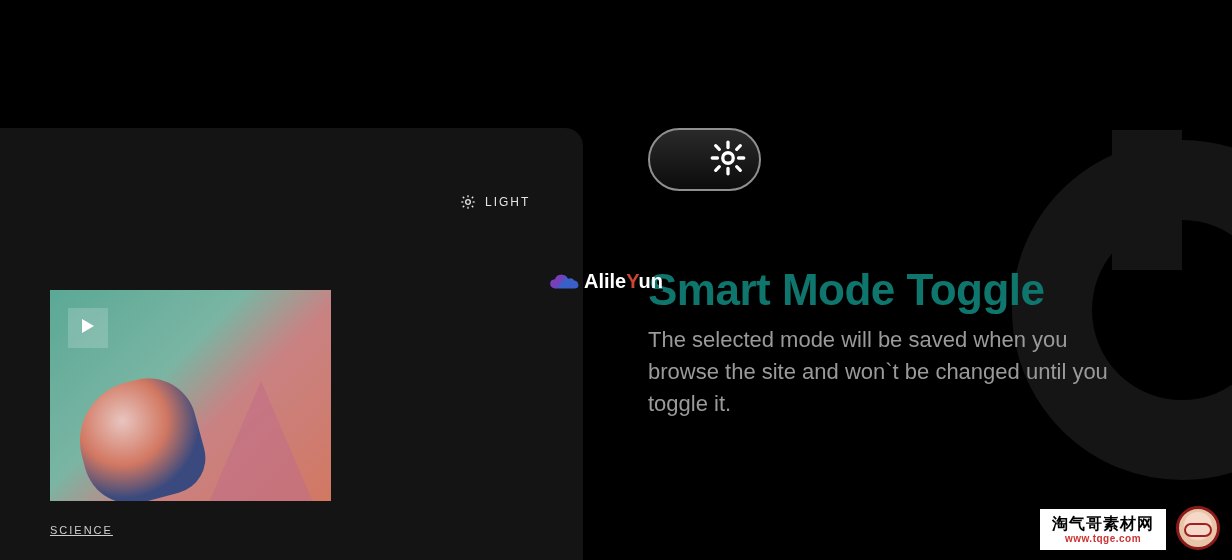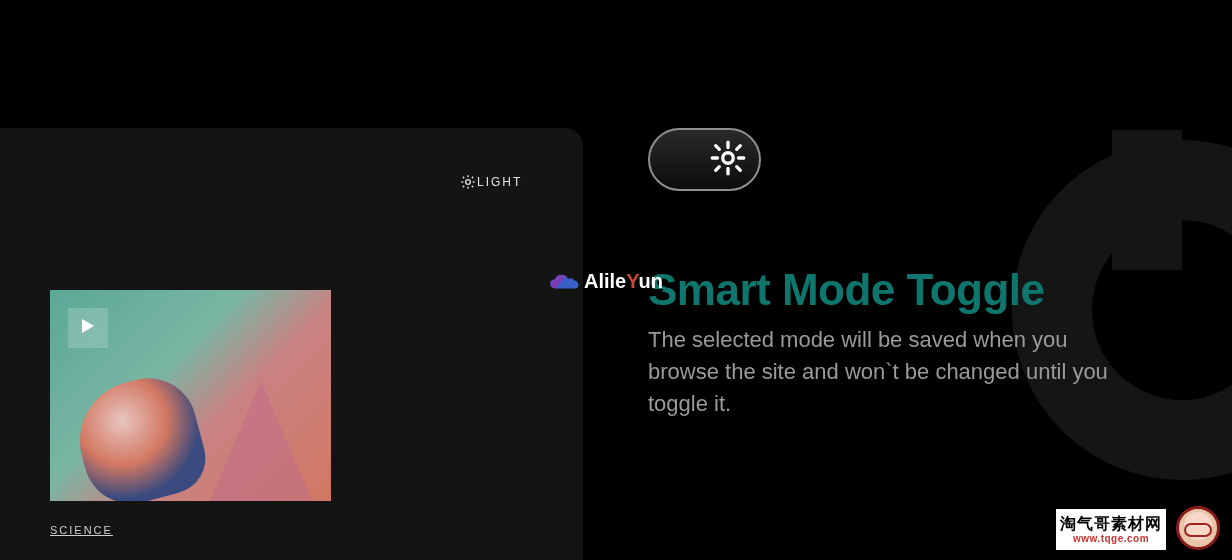--- a/index.html
+++ b/index.html
@@ -15,25 +15,25 @@
   position: absolute;
   left: 0;
   top: 128px;
   width: 583px;
   height: 432px;
   background: #141414;
   border-top-right-radius: 18px;
 }
 .light-toggle {
   position: absolute;
-  top: 174px;
+  top: 194px;
   left: 460px;
   display: flex;
   align-items: center;
-  gap: 1px;
+  gap: 9px;
   color: #e4e4e4;
   font-size: 12px;
   letter-spacing: 2px;
   font-weight: 500;
 }
 .sun-icon-small svg { width: 16px; height: 16px; display: block; }
 .card {
   position: absolute;
   left: 50px;
   top: 290px;
@@ -162,21 +162,21 @@
   width: 70px;
   height: 140px;
   background: #151515;
   z-index: 0;
 }
 .bottom-right-box {
   position: absolute;
   right: 66px;
   bottom: 10px;
   background: #fff;
-  padding: 6px 4px;
+  padding: 6px 12px;
   text-align: center;
   line-height: 1.1;
   z-index: 30;
 }
 .brb-line1 { font-size: 16px; font-weight: 800; color: #000; letter-spacing: 1px; }
 .brb-line2 { font-size: 10px; color: #c33; font-weight: 700; letter-spacing: 0.5px; }
 .avatar-badge {
   position: absolute;
   right: 12px;
   bottom: 10px;

